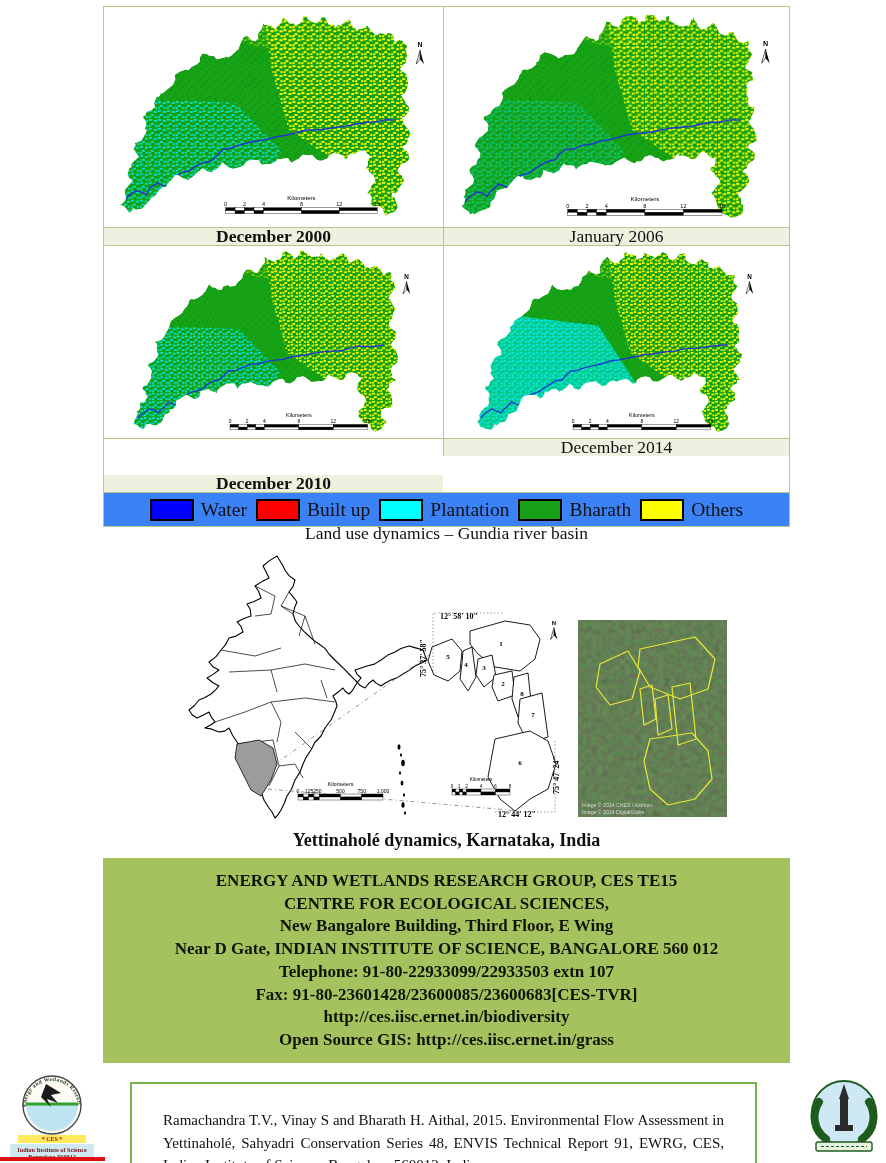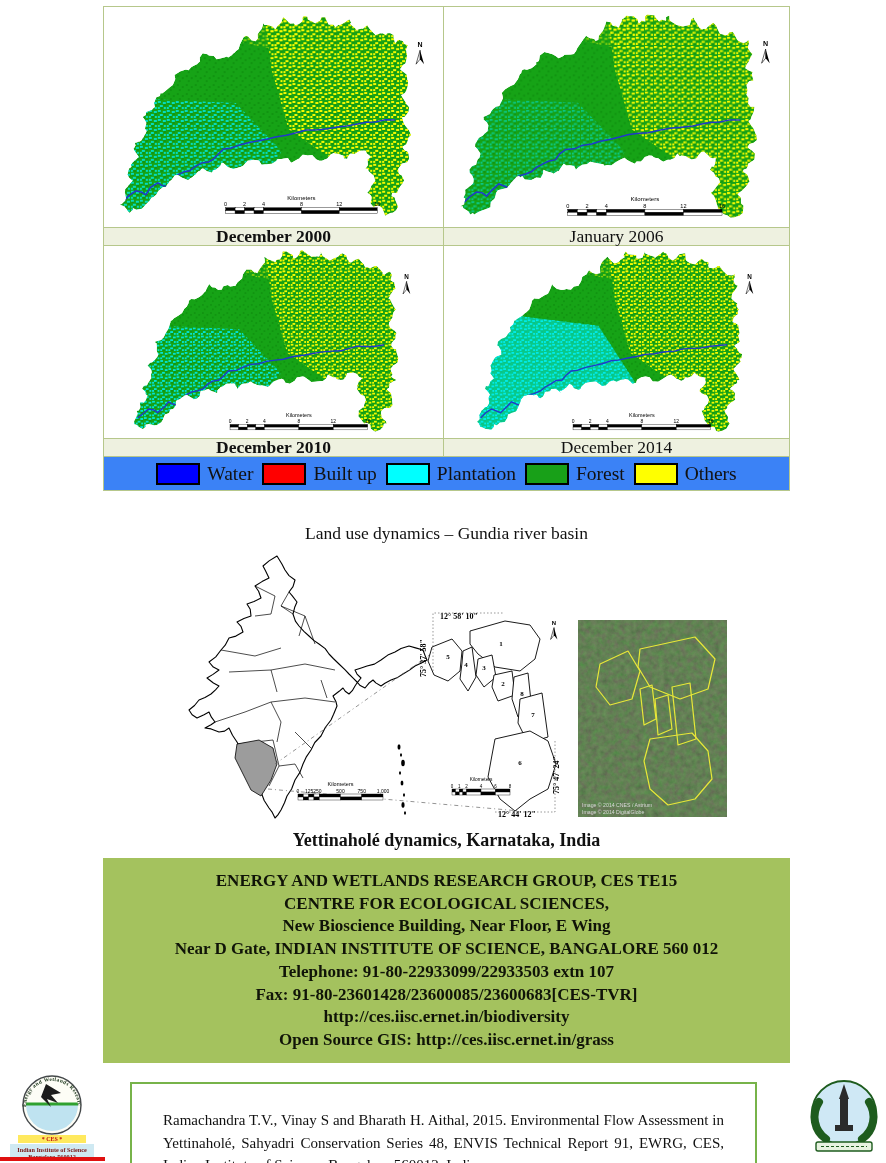--- a/index.html
+++ b/index.html
@@ -293,39 +293,39 @@
             <rect x="131.5" y="200" width="9.5" height="3" fill="#000" stroke="#000" stroke-width="0.4"></rect>
             <rect x="141" y="200" width="9.5" height="3" fill="#fff" stroke="#000" stroke-width="0.4"></rect>
             <rect x="150.5" y="200" width="9.5" height="3" fill="#000" stroke="#000" stroke-width="0.4"></rect>
             <rect x="160" y="200" width="38" height="3" fill="#fff" stroke="#000" stroke-width="0.4"></rect>
             <rect x="198" y="200" width="38" height="3" fill="#000" stroke="#000" stroke-width="0.4"></rect>
             <rect x="236" y="200" width="38" height="3" fill="#fff" stroke="#000" stroke-width="0.4"></rect>
           </svg>
         </div>
     </div>
     <div class="lu-row lu-band">
-      <div class="lu-cell band-label" style="font-weight: 700;">December 2010</div>
+      <div class="lu-cell band-label" style="font-weight: 700; margin-top: 36px;">December 2010</div>
       <div class="lu-cell band-label" style="font-weight: 400;">December 2014</div>
     </div>
     <div class="legend-row">
       <span class="lg-item">
           <span class="lg-swatch" style="background: rgb(0, 0, 255);"></span>
           <span class="lg-label">Water</span>
         </span>
       <span class="lg-item">
           <span class="lg-swatch" style="background: rgb(255, 0, 0);"></span>
           <span class="lg-label">Built up</span>
         </span>
       <span class="lg-item">
           <span class="lg-swatch" style="background: rgb(0, 255, 255);"></span>
           <span class="lg-label">Plantation</span>
         </span>
       <span class="lg-item">
           <span class="lg-swatch" style="background: rgb(24, 160, 24);"></span>
-          <span class="lg-label">Forest</span>
+          <span class="lg-label">Bharath</span>
         </span>
       <span class="lg-item">
           <span class="lg-swatch" style="background: rgb(255, 255, 0);"></span>
           <span class="lg-label">Others</span>
         </span>
     </div>
   </div>
 
   <div class="caption1">Land use dynamics – Gundia river basin</div>
 
@@ -443,21 +443,21 @@
           <text x="479" y="263" font-size="5.2" font-family="&quot;Liberation Sans&quot;,sans-serif" fill="#d8d8d8">Image © 2014 DigitalGlobe</text>
         </g>
       </svg>
   </div>
 
   <div class="caption2">Yettinaholé dynamics, Karnataka, India</div>
 
   <div class="address" style="background: rgb(164, 194, 94);">
     <div>ENERGY AND WETLANDS RESEARCH GROUP, CES TE15</div>
     <div>CENTRE FOR ECOLOGICAL SCIENCES,</div>
-    <div>New Bioscience Building, Near Floor, E Wing</div>
+    <div>New Bangalore Building, Third Floor, E Wing</div>
     <div>Near D Gate, INDIAN INSTITUTE OF SCIENCE, BANGALORE 560 012</div>
     <div>Telephone: 91-80-22933099/22933503 extn 107</div>
     <div>Fax: 91-80-23601428/23600085/23600683[CES-TVR]</div>
     <div>http://ces.iisc.ernet.in/biodiversity</div>
     <div>Open Source GIS: http://ces.iisc.ernet.in/grass</div>
   </div>
 
   <div class="cite-box" style="border-color: rgb(119, 179, 74);">
     <p>Ramachandra T.V., Vinay S and Bharath H. Aithal, 2015. Environmental Flow Assessment in Yettinaholé, Sahyadri Conservation Series 48, ENVIS Technical Report 91, EWRG, CES, Indian Institute of Science, Bangalore 560012, India</p>
   </div>

